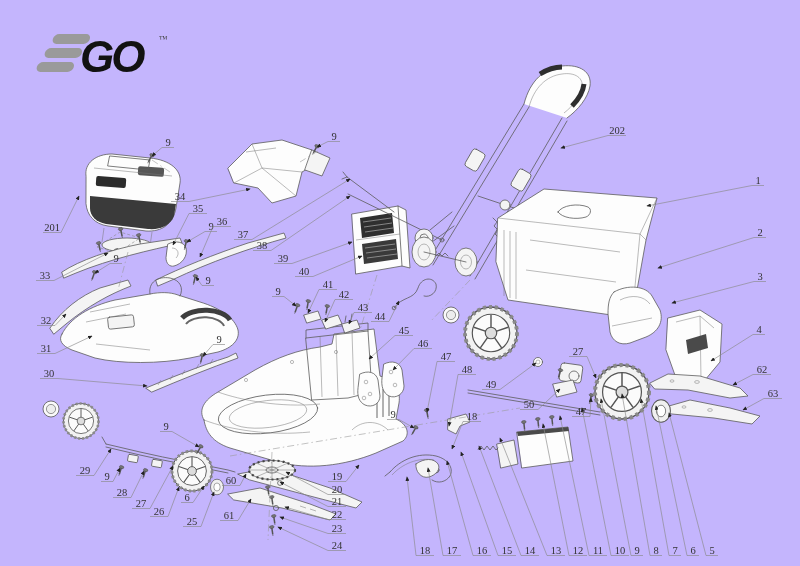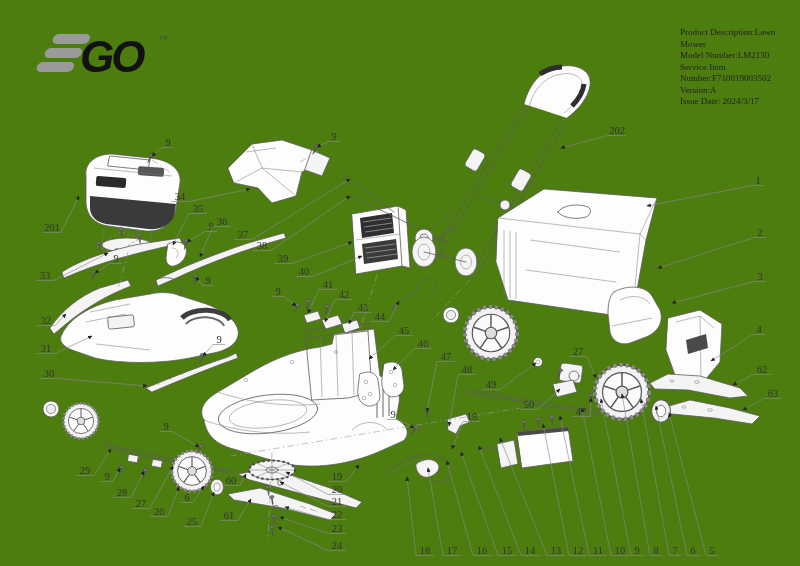--- a/index.html
+++ b/index.html
@@ -1,17 +1,17 @@
 <!DOCTYPE html>
 <html><head>
 <meta charset="utf-8">
 <style>
   html,body{margin:0;padding:0;background:#fff;}
-  #page{position:relative;width:800px;height:566px;background:#4d7c0f;overflow:hidden;
-        font-family:"Liberation Serif",serif;}
+  #page{position:relative;width:800px;height:566px;background:#c4b5fd;overflow:hidden;
+        font-family:"Liberation Serif",serif;text-align:center;}
   #diagram{position:absolute;left:0;top:0;}
   .ln{fill:none;stroke:#5c5c5c;stroke-width:.8;stroke-linejoin:round;stroke-linecap:round;}
   .thin{fill:none;stroke:#777;stroke-width:.5;}
   .fw{fill:#fdfdfd;}
   .fl{fill:#f4f4f4;}
   .dashdot{fill:none;stroke:#9a9a9a;stroke-width:.6;stroke-dasharray:7,3,1.5,3;}
   .leader{stroke:#8a8a8a;stroke-width:.65;fill:none;}
   text.lbl{font:10.5px "Liberation Serif",serif;fill:#333;}
   #info{position:absolute;left:680px;top:27px;width:118px;font-size:9px;line-height:11.5px;color:#222;}
   #logo{position:absolute;left:24px;top:28px;}
@@ -24,27 +24,20 @@
   <svg id="logo" width="150" height="56" viewBox="0 0 150 56">
     <g transform="skewX(-16)" fill="#9a9a9a">
       <rect x="32" y="6" width="37" height="10" rx="5"></rect>
       <rect x="28" y="20" width="37" height="10" rx="5"></rect>
       <rect x="24" y="34" width="37" height="10" rx="5"></rect>
     </g>
     <text x="56" y="44" font-family="Liberation Sans, sans-serif" font-size="44" font-style="italic" font-weight="bold" letter-spacing="-3" fill="#121212">GO</text>
     <text x="135" y="14" font-size="9" fill="#444">™</text>
   </svg>
 
-  <div id="info">
-    <div>Product Description:Lawn Mower</div>
-    <div>Model Number:LM2130</div>
-    <div>Service Item Number:F710019003502</div>
-    <div>Version:A</div>
-    <div>Issue Date: 2024/3/17</div>
-  </div>
 
   <svg id="diagram" width="800" height="566" viewBox="0 0 800 566">
     <defs>
       <marker id="ah" markerWidth="7" markerHeight="6" refX="6" refY="3" orient="auto">
         <path d="M0,0 L7,3 L0,6 Z" fill="#222"></path>
       </marker>
       <g id="scr">
         <line x1="0" y1="-1" x2="0" y2="5.5" stroke="#555" stroke-width="1.5"></line>
         <line x1="0" y1="5.5" x2="0" y2="7" stroke="#555" stroke-width=".7"></line>
         <ellipse cx="0" cy="-2" rx="2.3" ry="1.4" fill="#777" stroke="#444" stroke-width=".5"></ellipse>

